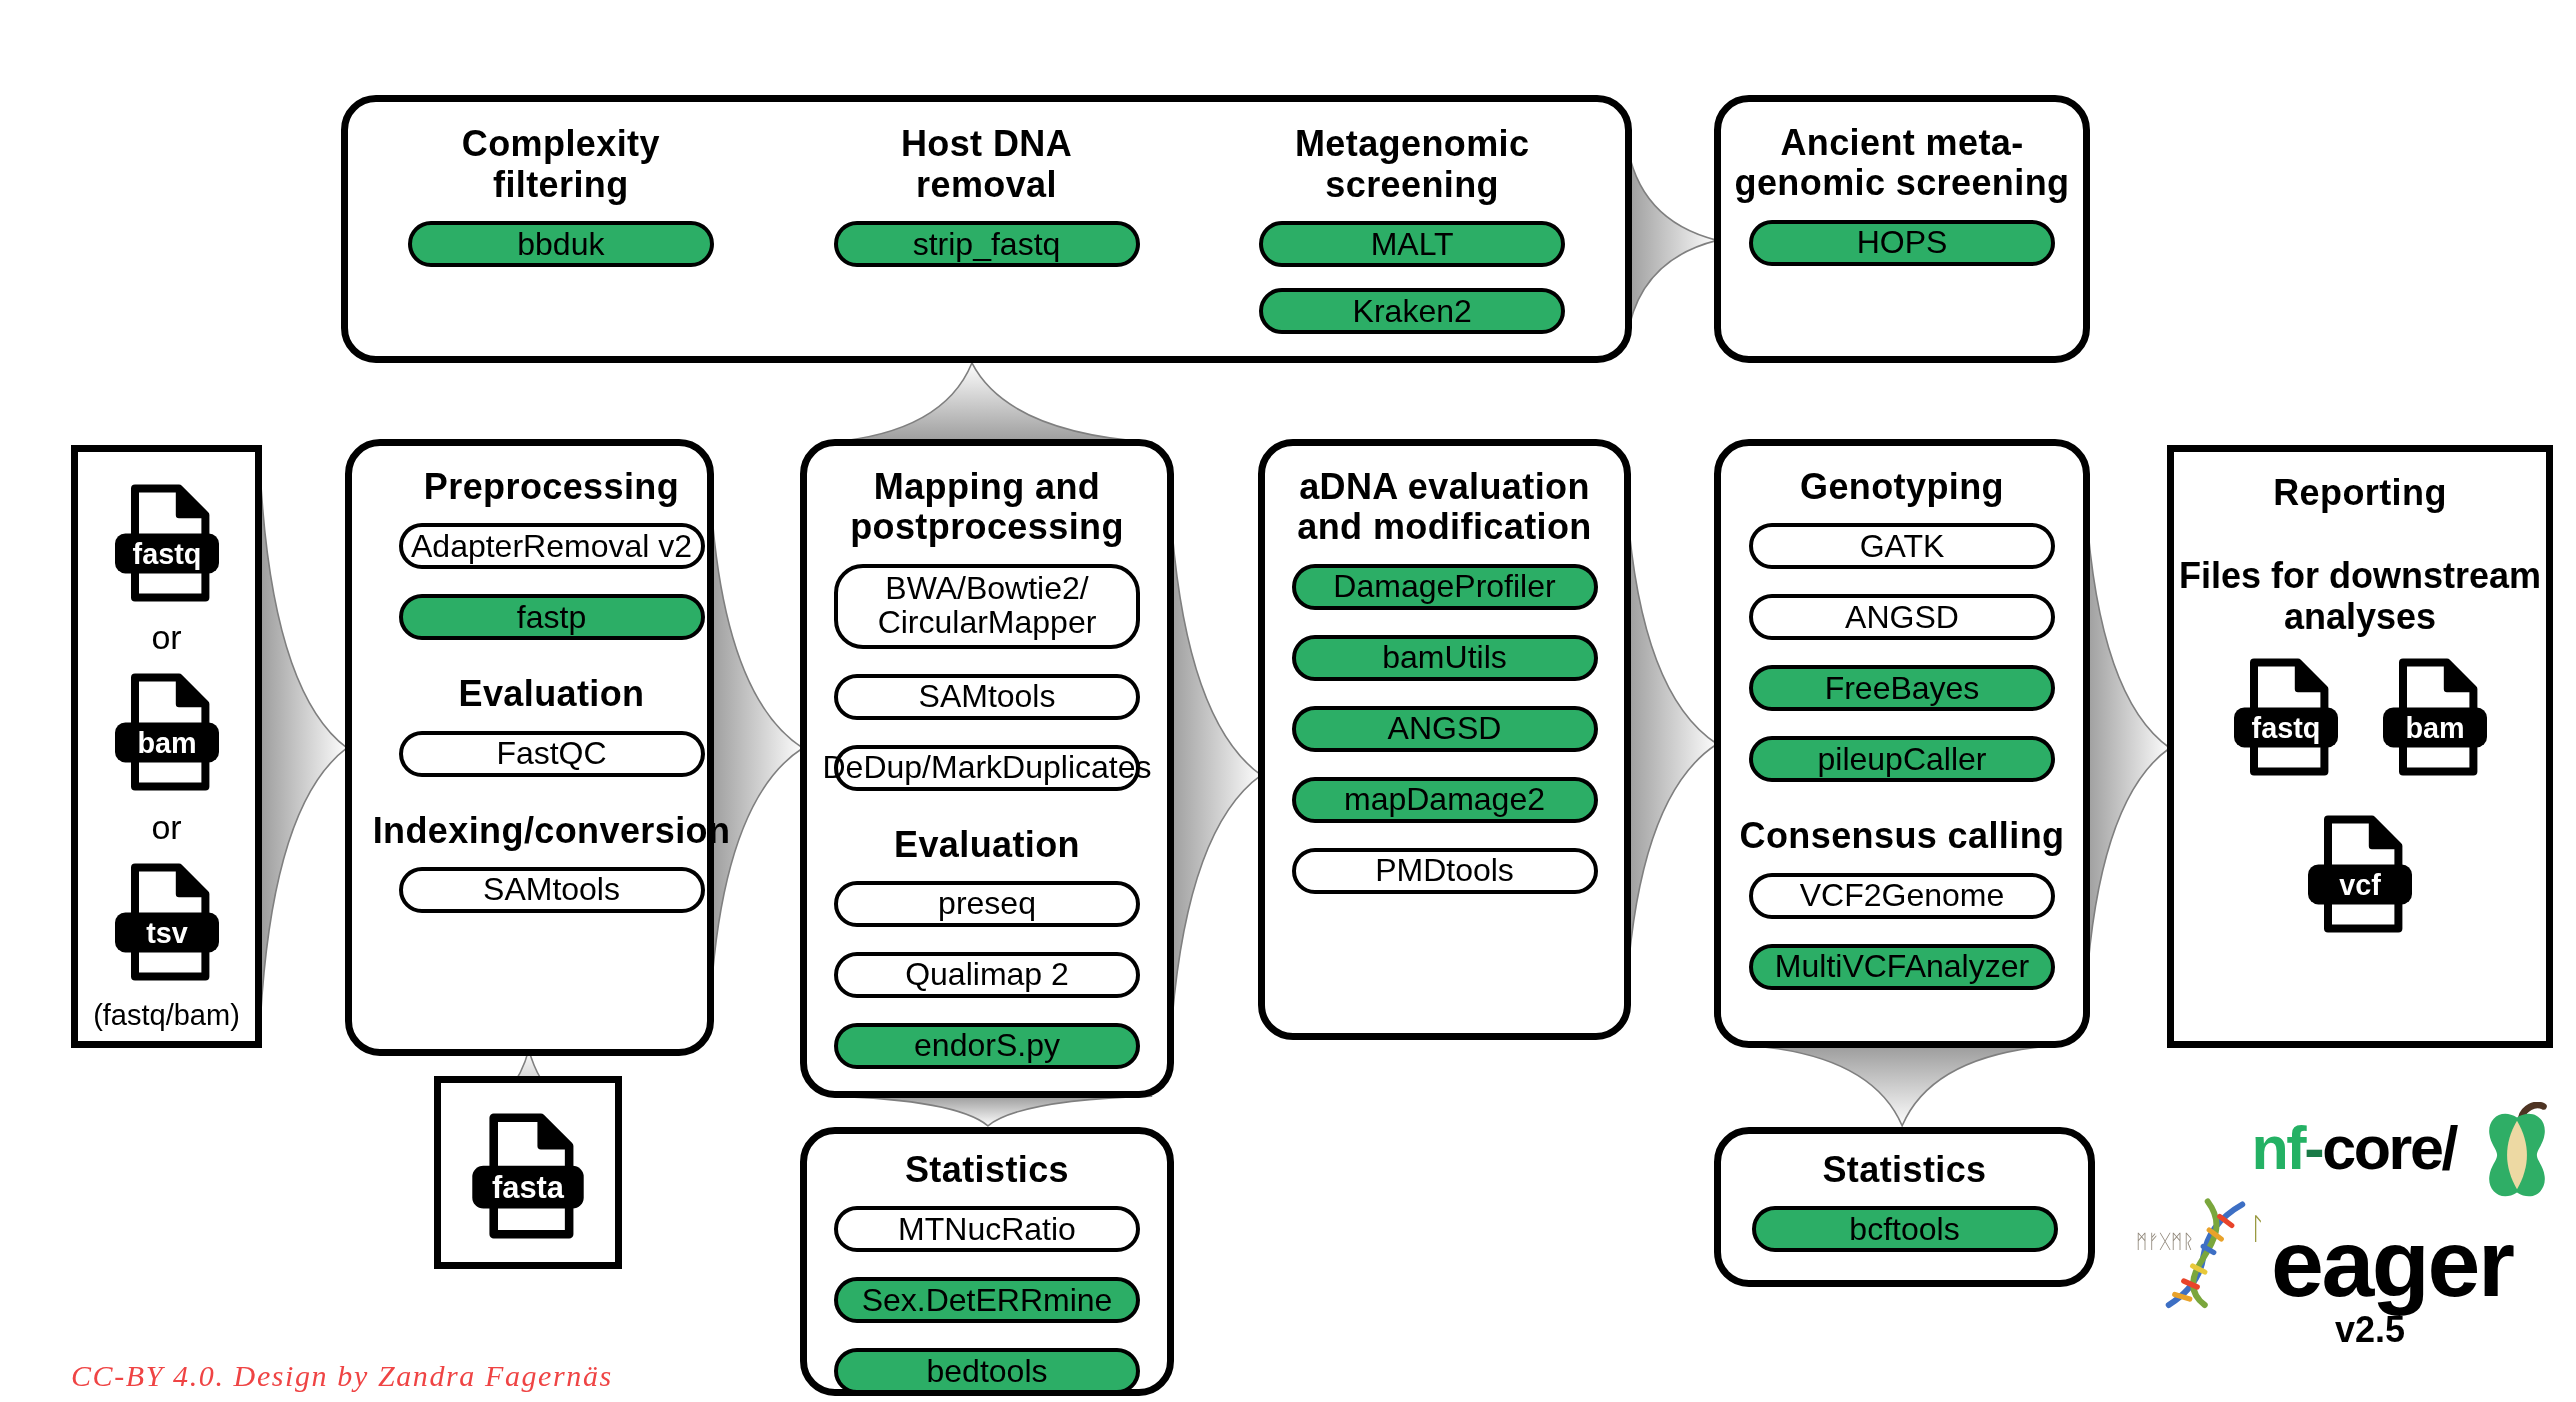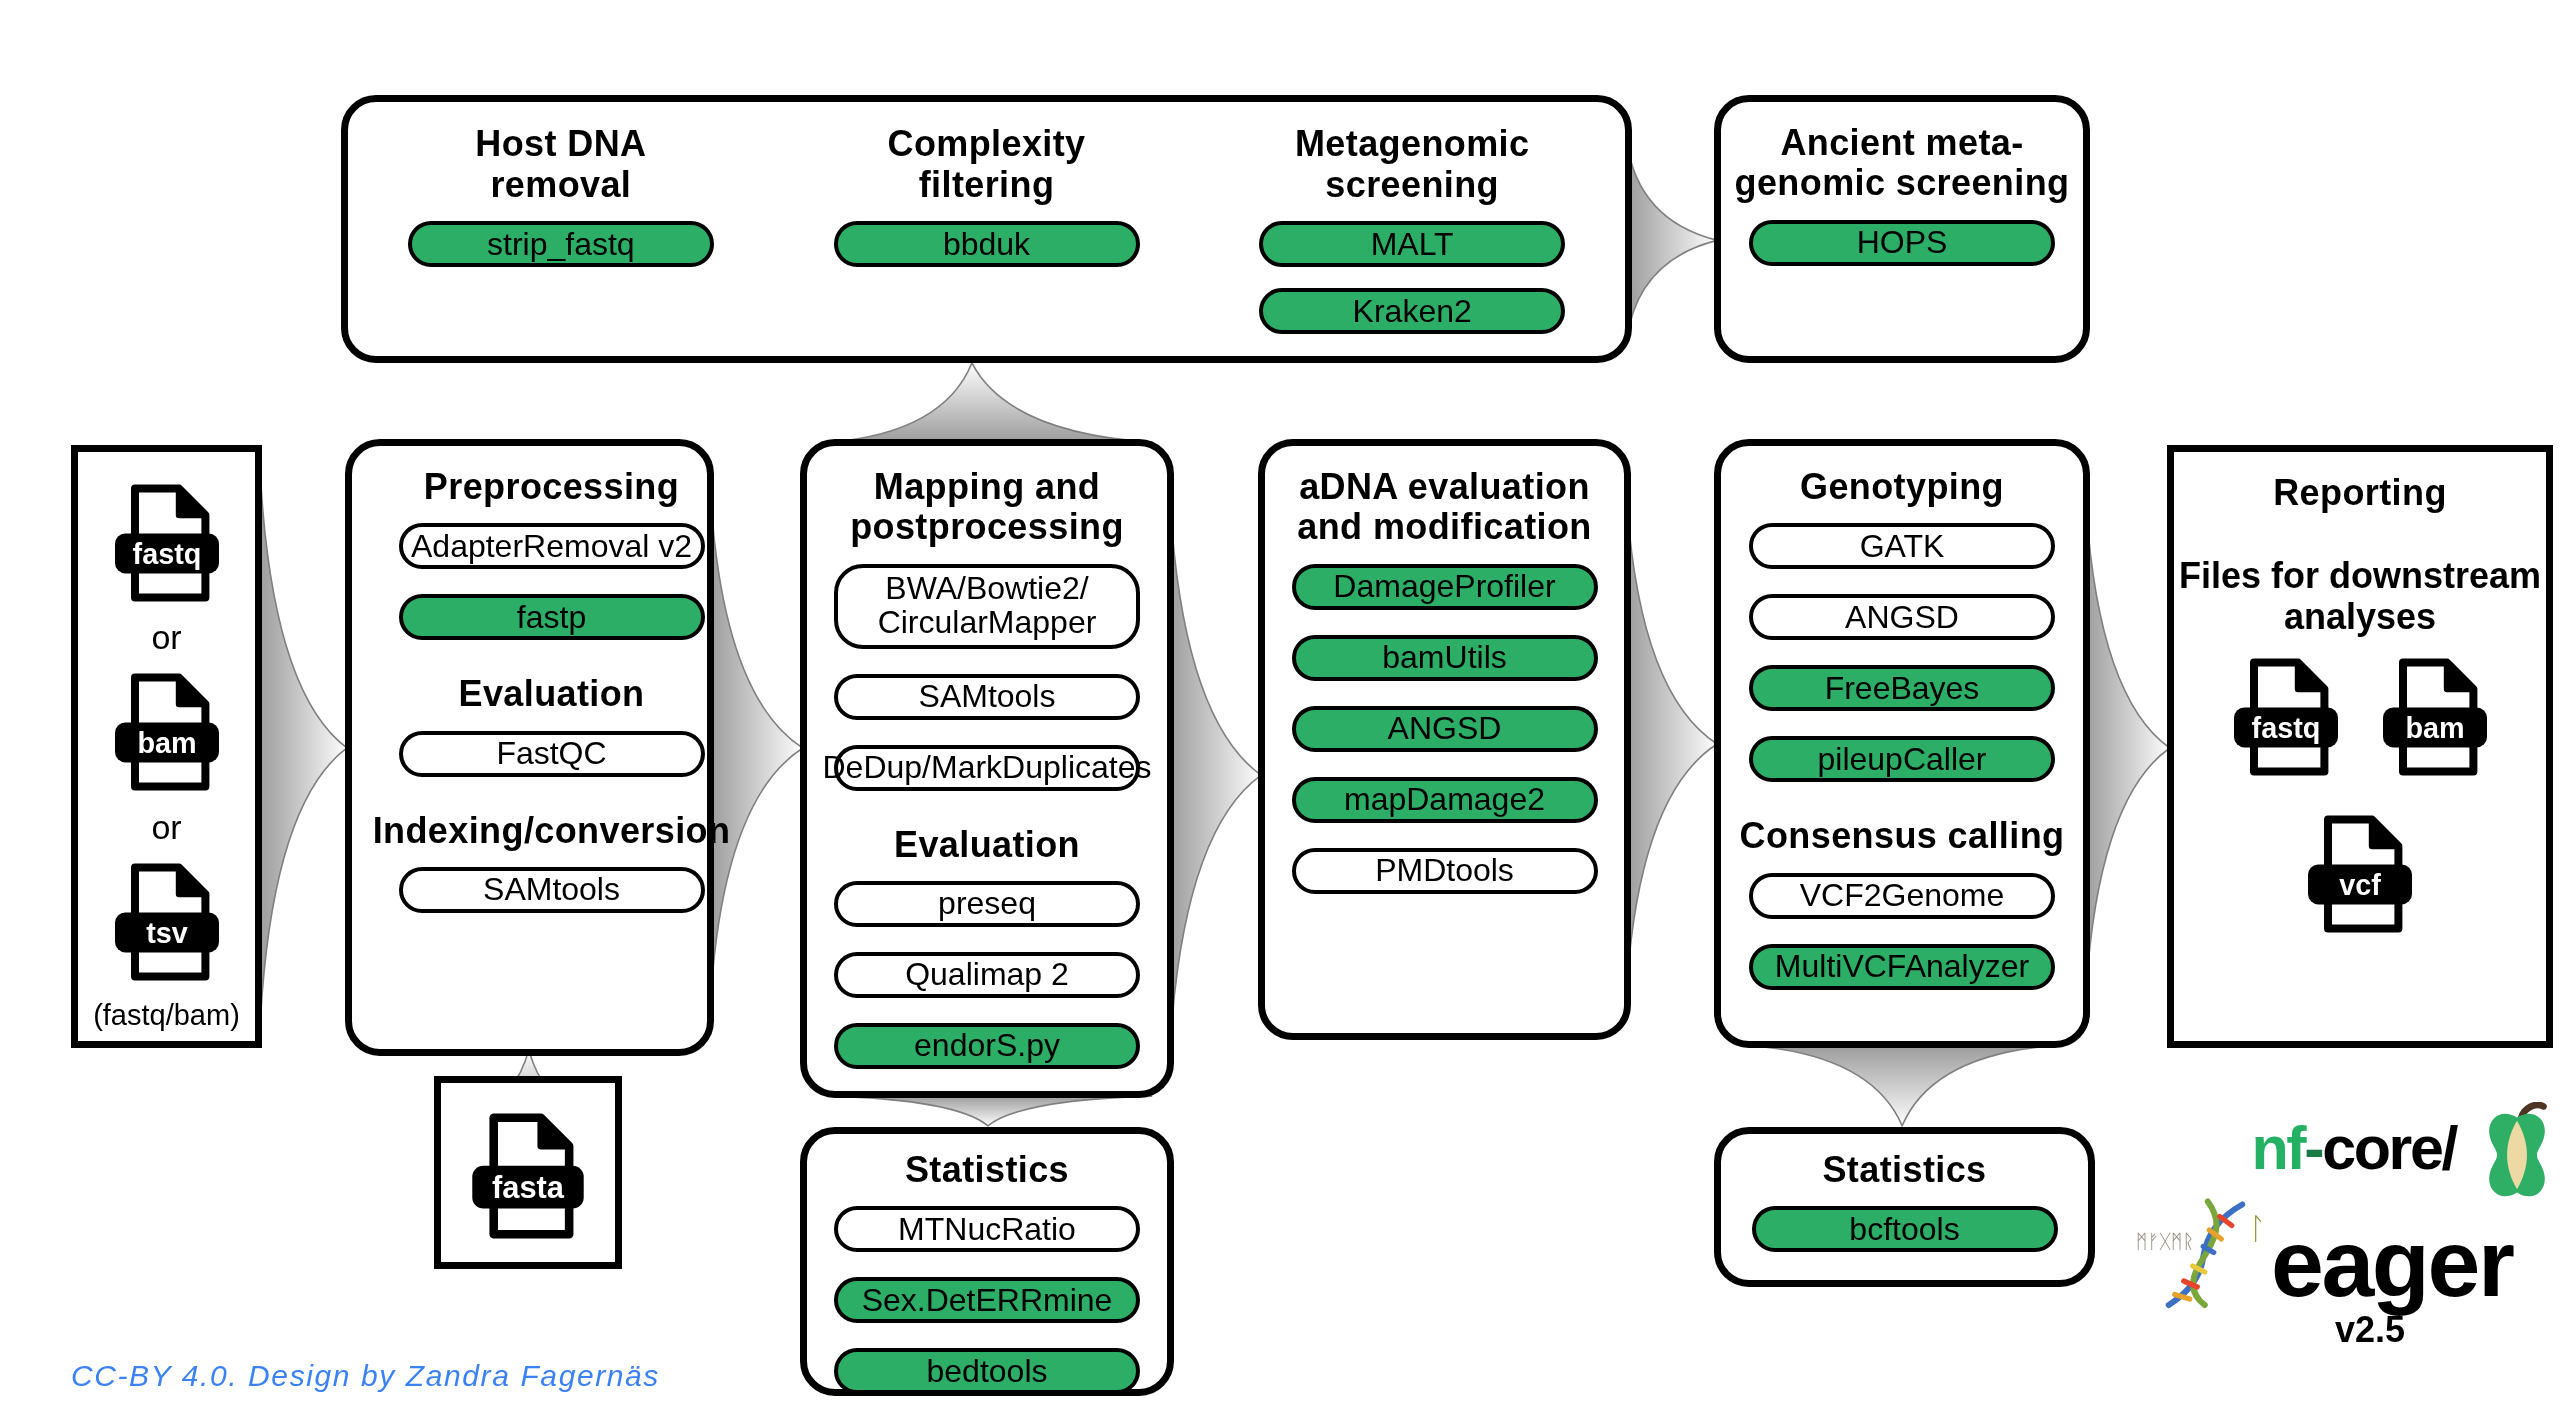--- a/index.html
+++ b/index.html
@@ -27,22 +27,22 @@
   .file-icon.big{width:120px;height:138px;}
   .files-row{display:flex;flex-wrap:wrap;justify-content:center;gap:29px 37px;width:100%;margin-top:16px;}
   .downstream-title{font-weight:bold;font-size:36px;line-height:1.14;text-align:center;white-space:pre-line;margin-top:27px;}
   .logo{position:absolute;left:2135px;top:1107px;width:437px;height:264px;z-index:2;}
   .logo-line1{position:absolute;right:116px;top:6.4px;font-size:61px;font-weight:bold;letter-spacing:-2.4px;white-space:nowrap;text-align:right;}
   .logo-line1 .nf{color:var(--nfgreen,#24B164);}
   .logo-line2{position:absolute;left:136px;top:102px;font-size:95px;font-weight:bold;letter-spacing:-2.4px;}
   .logo-version{position:absolute;left:200px;top:202px;font-size:36px;font-weight:bold;}
   .apple-icon{position:absolute;right:17.6px;top:-4.8px;}
   .dna-icon{position:absolute;left:0px;top:87px;}
-  .credit{position:absolute;left:71px;top:1359px;font-size:30px;font-style:italic;color:#3b82f6;
-          letter-spacing:1.6px;z-index:2;font-family:Liberation Sans, sans-serif;}
+  .credit{position:absolute;left:71px;top:1359px;font-size:30px;font-style:italic;color:#ef4444;
+          letter-spacing:1.6px;z-index:2;font-family:Liberation Serif, serif;}
 </style>
 </head>
 <body>
 
 <div class="canvas">
 
   <svg class="arrows" width="2576" height="1403" viewBox="0 0 3215 1751">
     <defs>
       <linearGradient id="gradR" x1="0" y1="0" x2="1" y2="0">
         <stop offset="0" stop-color="#9c9c9c"></stop>
@@ -68,33 +68,33 @@
         <path d="M552,1402 Q638.4,1390.96 660,1310 Q681.6,1390.96 768,1402 Z" fill="url(#gradUp)"></path>
         <path d="M1035,1368 Q1193.4,1372.44 1233,1405 Q1274,1372.44 1438,1368 Z" fill="url(#gradDown)"></path>
         <path d="M2185,1305 Q2336.2,1317 2374,1405 Q2411.6,1317 2562,1305 Z" fill="url(#gradDown)"></path>
       </g>
   </svg>
 
   <div class="panel rounded" style="left:341px;top:95px;width:1291px;height:268px;">
     <div class="top-cols">
         <div class="top-col">
           <div class="sec">
+            <div class="sec-title">Complexity
+filtering</div>
+            <div class="tools">
+              <div class="pill green">bbduk</div>
+            </div>
+          </div>
+        </div>
+        <div class="top-col">
+          <div class="sec">
             <div class="sec-title">Host DNA
 removal</div>
             <div class="tools">
               <div class="pill green">strip_fastq</div>
-            </div>
-          </div>
-        </div>
-        <div class="top-col">
-          <div class="sec">
-            <div class="sec-title">Complexity
-filtering</div>
-            <div class="tools">
-              <div class="pill green">bbduk</div>
             </div>
           </div>
         </div>
         <div class="top-col">
           <div class="sec">
             <div class="sec-title">Metagenomic
 screening</div>
             <div class="tools">
               <div class="pill green">MALT</div>
               <div class="pill green">Kraken2</div>

